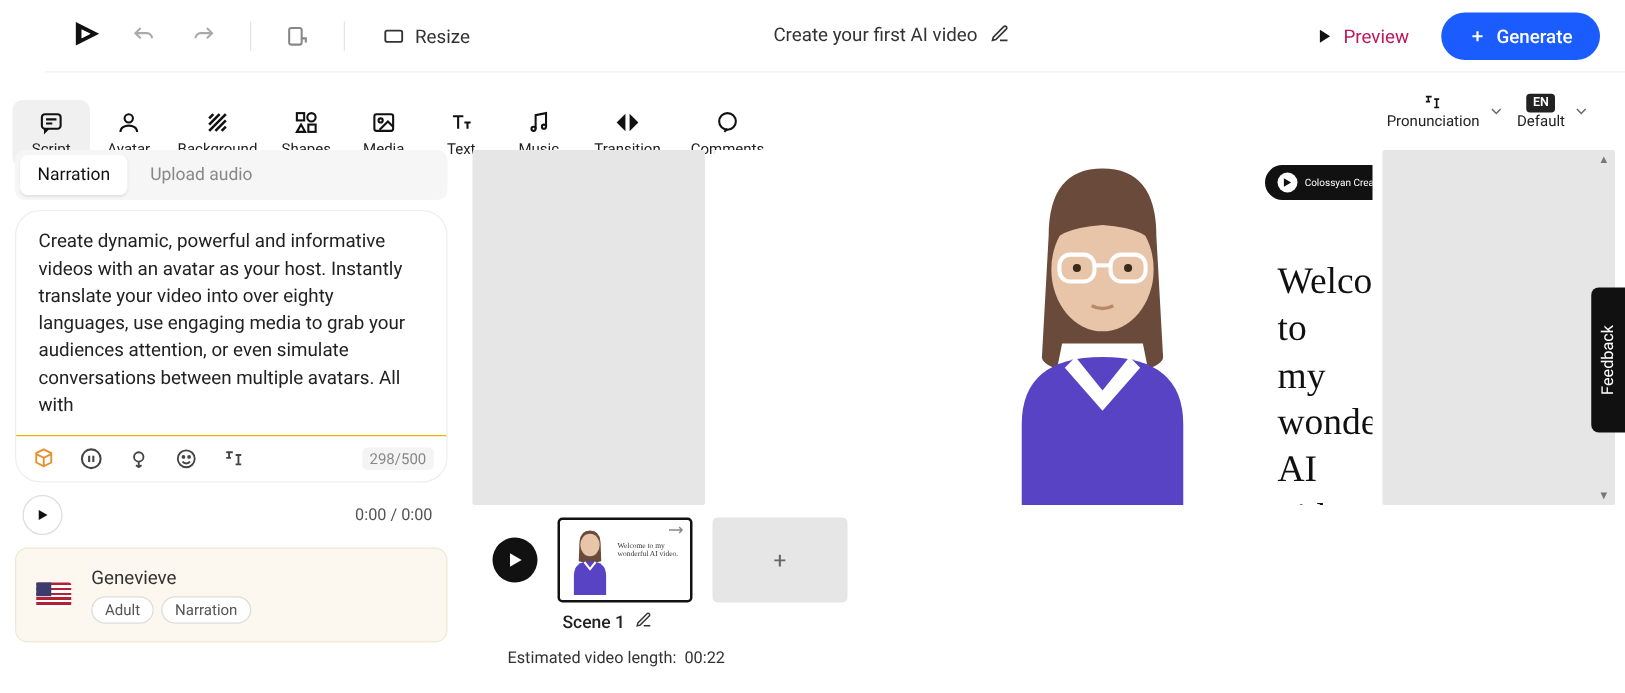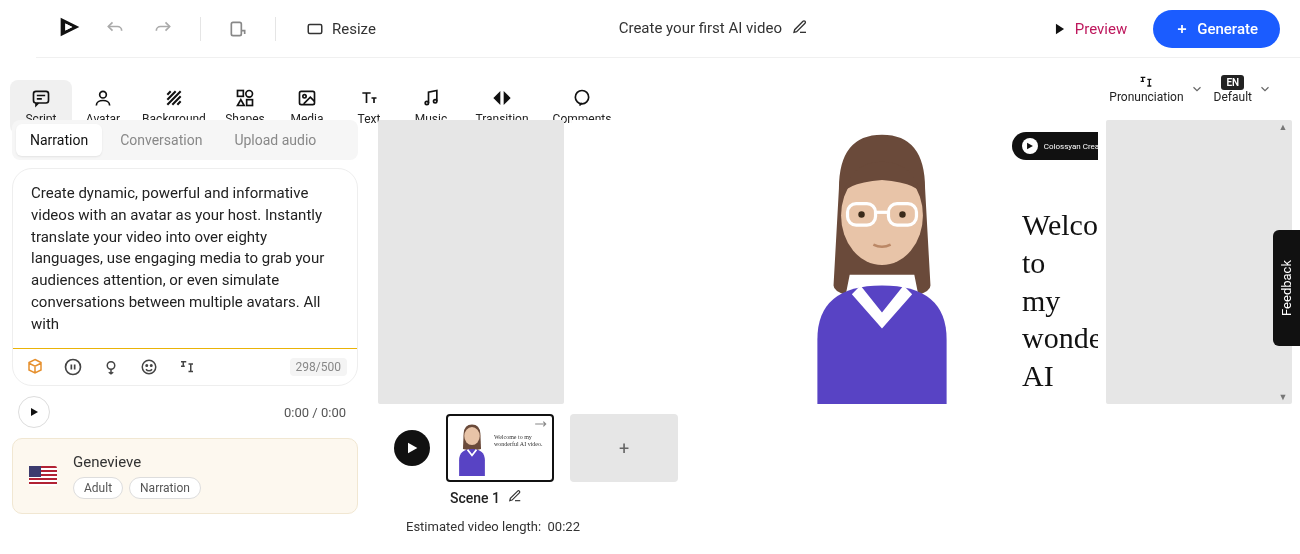--- a/index.html
+++ b/index.html
@@ -238,21 +238,20 @@
         </svg>
     </div>
   </div>
 </div>
 
 <div class="main">
 
   <div class="left-panel">
     <div class="tabs">
       <button class="tab active">Narration</button>
-      <button class="tab">Conversation</button>
       <button class="tab">Upload audio</button>
     </div>
     <div class="script-box">
       <div class="script-text">Create dynamic, powerful and informative videos with an avatar as your host. Instantly translate your video into over eighty languages, use engaging media to grab your audiences attention, or even simulate conversations between multiple avatars. All with</div>
       <div class="script-footer">
         <span class="sf-icon orange">
             <svg width="18" height="18" viewBox="0 0 24 24" fill="none" stroke="currentColor" stroke-width="2">
               <path d="M12 2l8 4v10l-8 4-8-4V6l8-4zM4 7l8 4 8-4M12 11v10"></path>
             </svg>
           </span>

